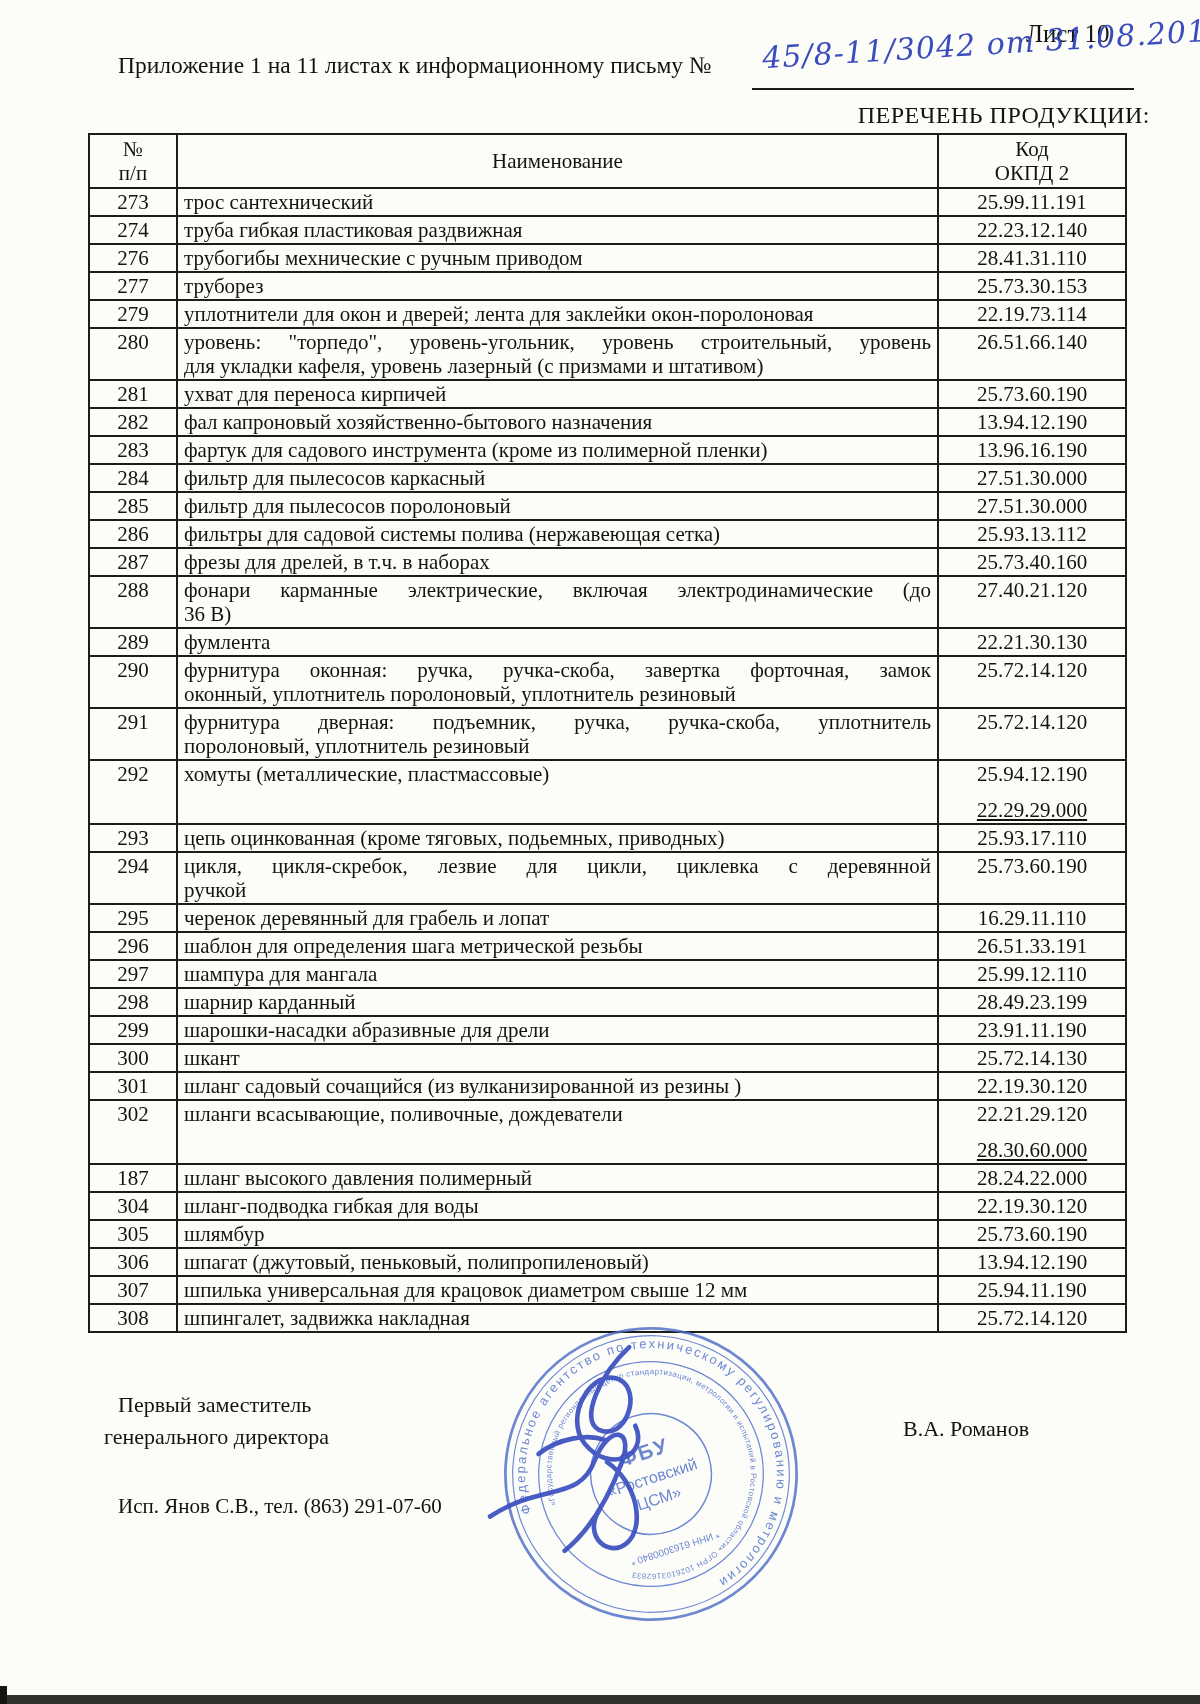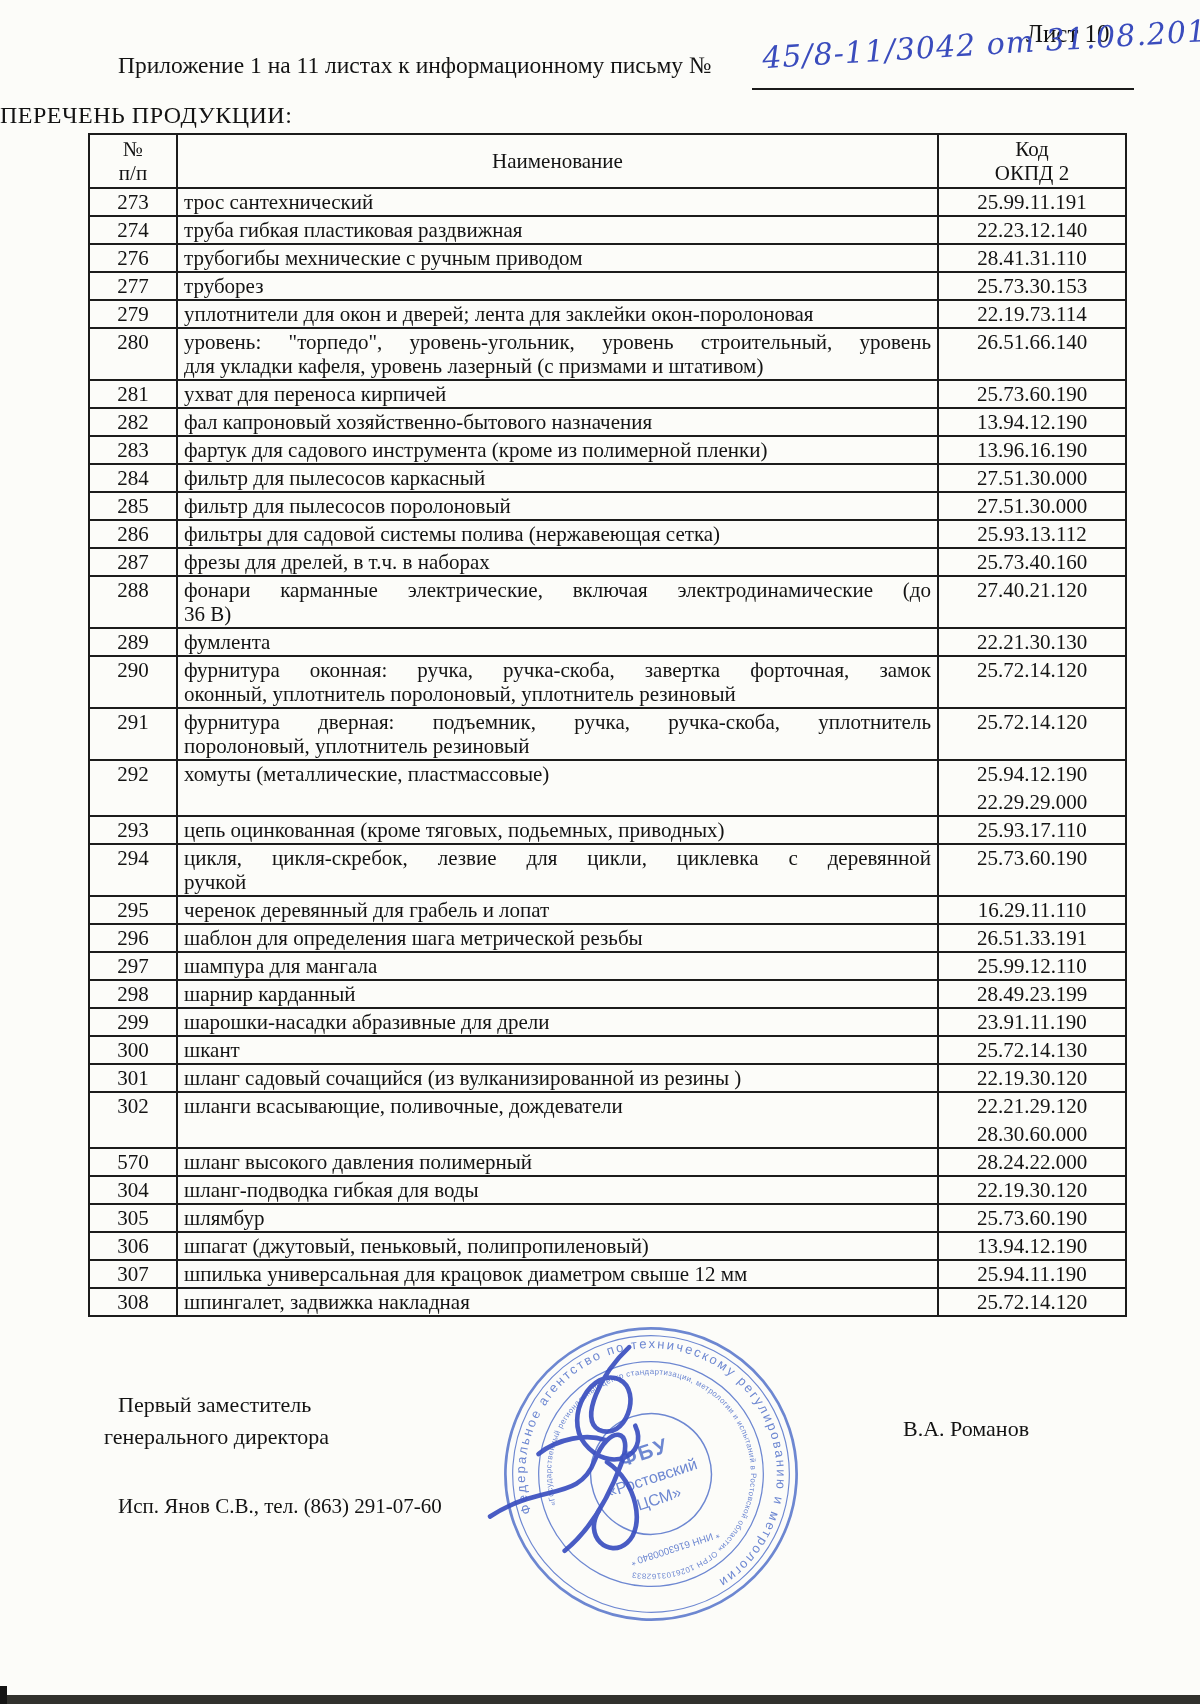--- a/index.html
+++ b/index.html
@@ -11,37 +11,37 @@
   }
   .sheet-label { position:absolute; left:1026px; top:20px; font-size:25px; white-space:nowrap; }
   .appendix-line { position:absolute; left:118px; top:52px; font-size:23.5px; white-space:nowrap; }
   .handwritten {
     position:absolute; left:762px; top:28px; width:400px;
     font-family:"DejaVu Serif", serif; font-style:italic;
     font-size:30px; color:#3a4cbd; transform:rotate(-3.5deg);
     white-space:nowrap; letter-spacing:1px;
   }
   .hand-underline { position:absolute; left:752px; top:88px; width:382px; height:2px; background:#1b1b1b; }
-  .doc-title { position:absolute; left:0; top:102px; width:1150px; text-align:left; font-size:24px; letter-spacing:0.5px; }
+  .doc-title { position:absolute; left:0; top:102px; width:1150px; text-align:right; font-size:24px; letter-spacing:0.5px; }
 
   table.products {
     position:absolute; left:88px; top:133px; width:1037px;
     border-collapse:collapse; table-layout:fixed;
   }
   table.products th, table.products td {
     border:2px solid #1c1c1c; font-size:21px; line-height:24px;
     padding:1px 6px; vertical-align:top; font-weight:normal;
   }
   table.products thead th { text-align:center; vertical-align:middle; padding:2px 4px; }
   td.num { text-align:center; }
   td.name { padding-left:14px; padding-right:10px; }
   td.name .jline { text-align:justify; text-align-last:justify; }
   td.name .nline { text-align:left; }
   td.code { text-align:center; }
-  td.code .okpd.second { margin-top:4px; }
+  td.code .okpd.second { margin-top:12px;text-decoration:underline; }
 
   .sig-line1 { position:absolute; left:118px; top:1392px; font-size:22px; }
   .sig-line2 { position:absolute; left:104px; top:1424px; font-size:22px; }
   .sig-name  { position:absolute; left:903px; top:1416px; font-size:22px; }
   .executor  { position:absolute; left:118px; top:1494px; font-size:21px;font-family:Liberation Serif, serif; }
 
   .stamp { position:absolute; left:495px; top:1318px; width:312px; height:312px; opacity:0.82; }
   .signature { position:absolute; left:478px; top:1332px; width:252px; height:244px; opacity:0.92; }
 
   .bottom-band { position:absolute; left:0; top:1695px; width:1200px; height:9px; background:#31312d; }
@@ -335,21 +335,21 @@
           <td class="num">302</td>
           <td class="name">
             <div class="nline">шланги всасывающие, поливочные, дождеватели</div>
           </td>
           <td class="code">
             <div class="okpd">22.21.29.120</div>
             <div class="okpd second">28.30.60.000</div>
           </td>
         </tr>
         <tr>
-          <td class="num">570</td>
+          <td class="num">187</td>
           <td class="name">
             <div class="nline">шланг высокого давления полимерный</div>
           </td>
           <td class="code">
             <div class="okpd">28.24.22.000</div>
           </td>
         </tr>
         <tr>
           <td class="num">304</td>
           <td class="name">

